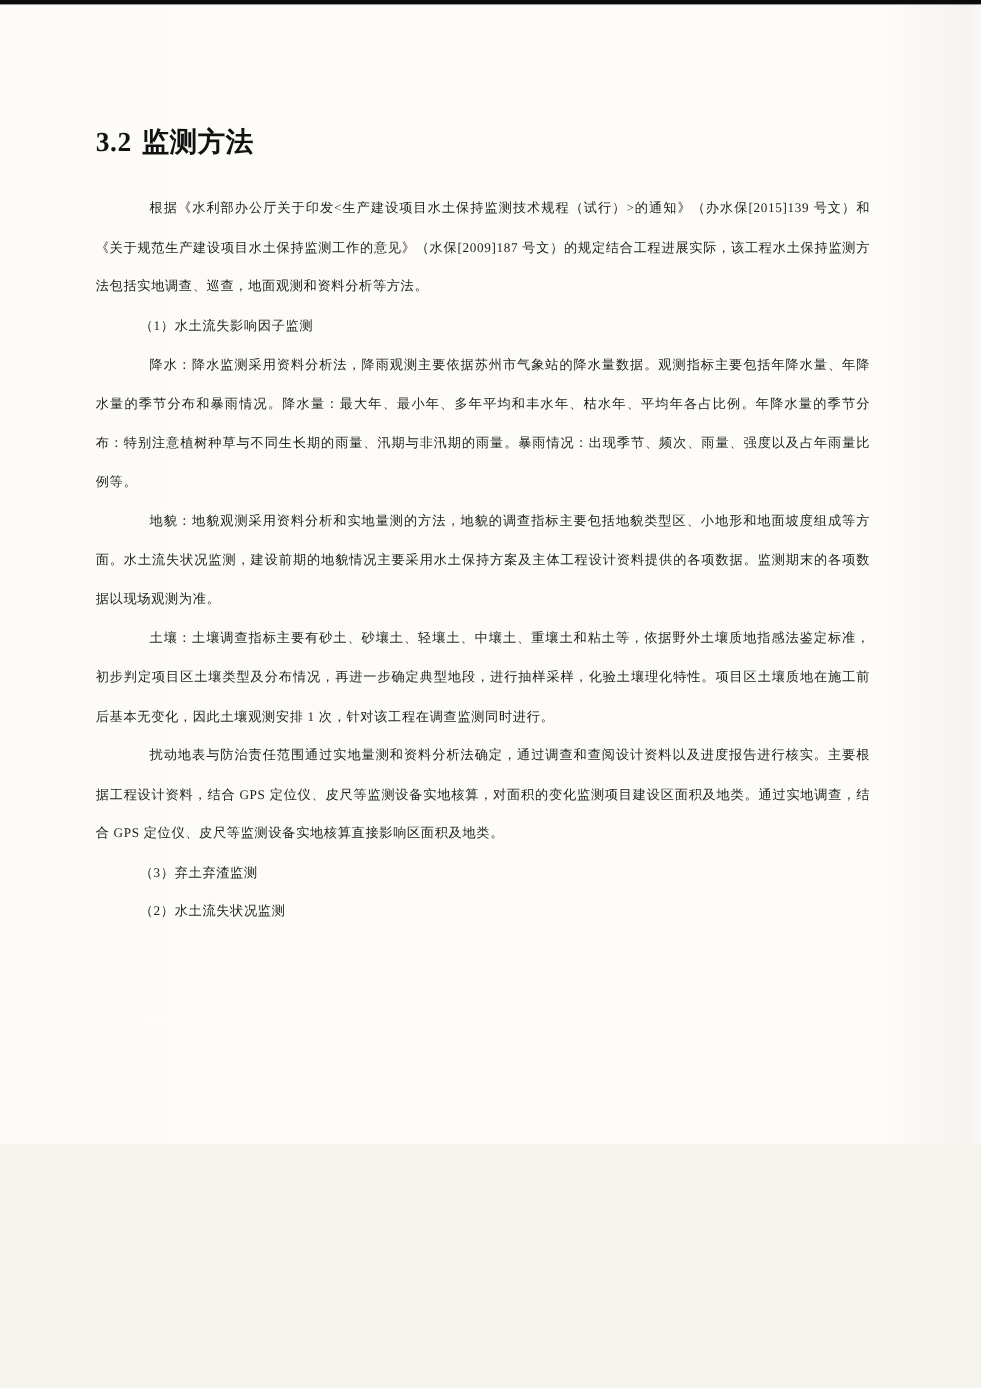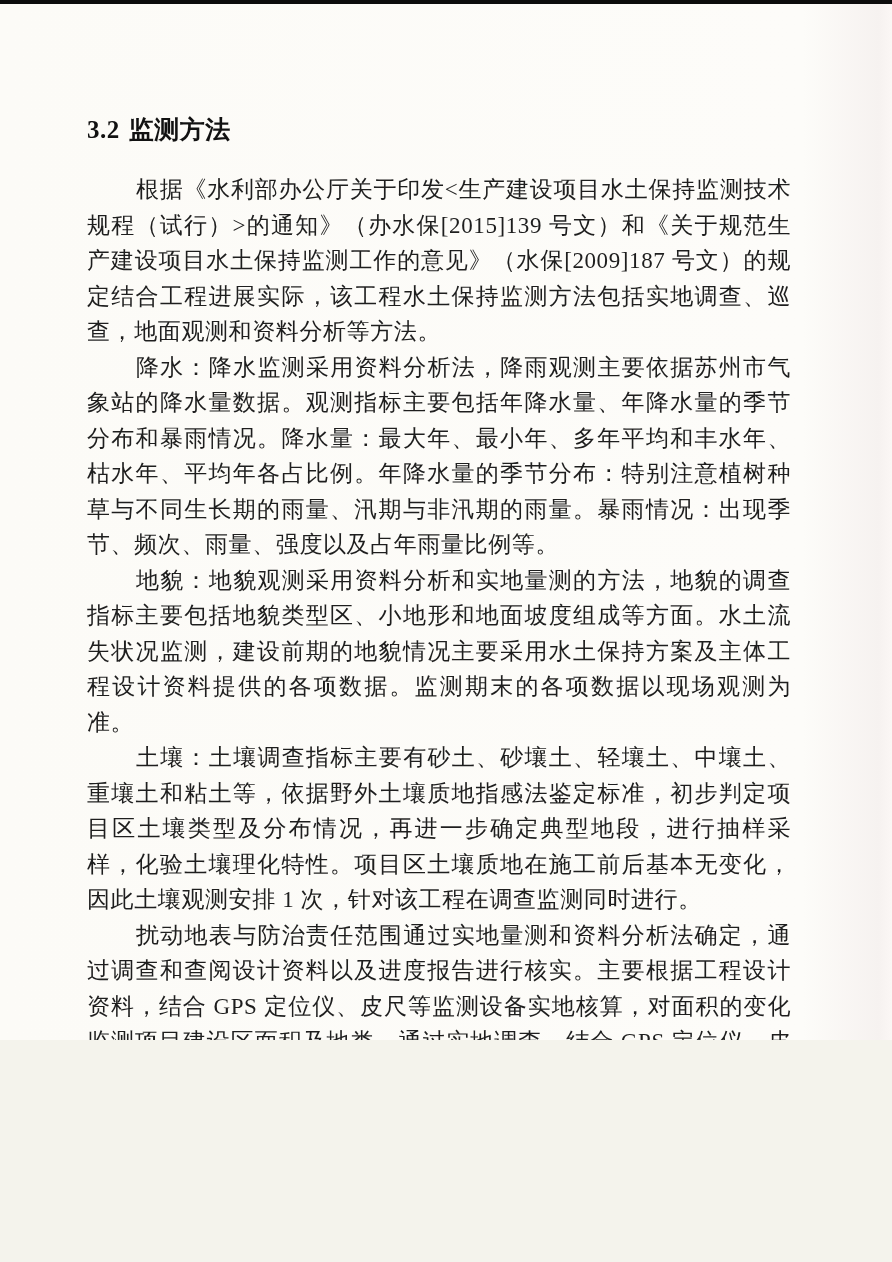--- a/index.html
+++ b/index.html
@@ -48,21 +48,21 @@
   }
   .h-title {
     font-family: "Liberation Sans", "DejaVu Sans", sans-serif;
     margin-left: 9px;
   }
   .paras {
     margin-top: 27px;
   }
   .paras p {
     margin: 0;
-    font-size: 23px;
+    font-size: 12px;
     line-height: 35.5px;
     letter-spacing: 0.6px;
     text-align: justify;
     text-justify: inter-ideograph;
     color: #1e1e1e;
   }
   p.body-para {
     text-indent: 49px;
   }
   p.list-para {
@@ -86,20 +86,21 @@
 <div class="page">
   <div class="topbar"></div>
 
   <div class="content">
     <h1 class="heading">
       <span class="h-num">3.2</span><span class="h-title">监测方法</span>
     </h1>
 
     <div class="paras">
       <p class="body-para">根据《水利部办公厅关于印发&lt;生产建设项目水土保持监测技术规程（试行）&gt;的通知》（办水保[2015]139 号文）和《关于规范生产建设项目水土保持监测工作的意见》（水保[2009]187 号文）的规定结合工程进展实际，该工程水土保持监测方法包括实地调查、巡查，地面观测和资料分析等方法。</p>
+      <p class="list-para">（1）水土流失影响因子监测</p>
       <p class="body-para">降水：降水监测采用资料分析法，降雨观测主要依据苏州市气象站的降水量数据。观测指标主要包括年降水量、年降水量的季节分布和暴雨情况。降水量：最大年、最小年、多年平均和丰水年、枯水年、平均年各占比例。年降水量的季节分布：特别注意植树种草与不同生长期的雨量、汛期与非汛期的雨量。暴雨情况：出现季节、频次、雨量、强度以及占年雨量比例等。</p>
       <p class="body-para">地貌：地貌观测采用资料分析和实地量测的方法，地貌的调查指标主要包括地貌类型区、小地形和地面坡度组成等方面。水土流失状况监测，建设前期的地貌情况主要采用水土保持方案及主体工程设计资料提供的各项数据。监测期末的各项数据以现场观测为准。</p>
       <p class="body-para">土壤：土壤调查指标主要有砂土、砂壤土、轻壤土、中壤土、重壤土和粘土等，依据野外土壤质地指感法鉴定标准，初步判定项目区土壤类型及分布情况，再进一步确定典型地段，进行抽样采样，化验土壤理化特性。项目区土壤质地在施工前后基本无变化，因此土壤观测安排 1 次，针对该工程在调查监测同时进行。</p>
       <p class="body-para">扰动地表与防治责任范围通过实地量测和资料分析法确定，通过调查和查阅设计资料以及进度报告进行核实。主要根据工程设计资料，结合 GPS 定位仪、皮尺等监测设备实地核算，对面积的变化监测项目建设区面积及地类。通过实地调查，结合 GPS 定位仪、皮尺等监测设备实地核算直接影响区面积及地类。</p>
       <p class="list-para">（3）弃土弃渣监测</p>
       <p class="list-para">（2）水土流失状况监测</p>
     </div>
   </div>
 
   <div class="pageno">9</div>

